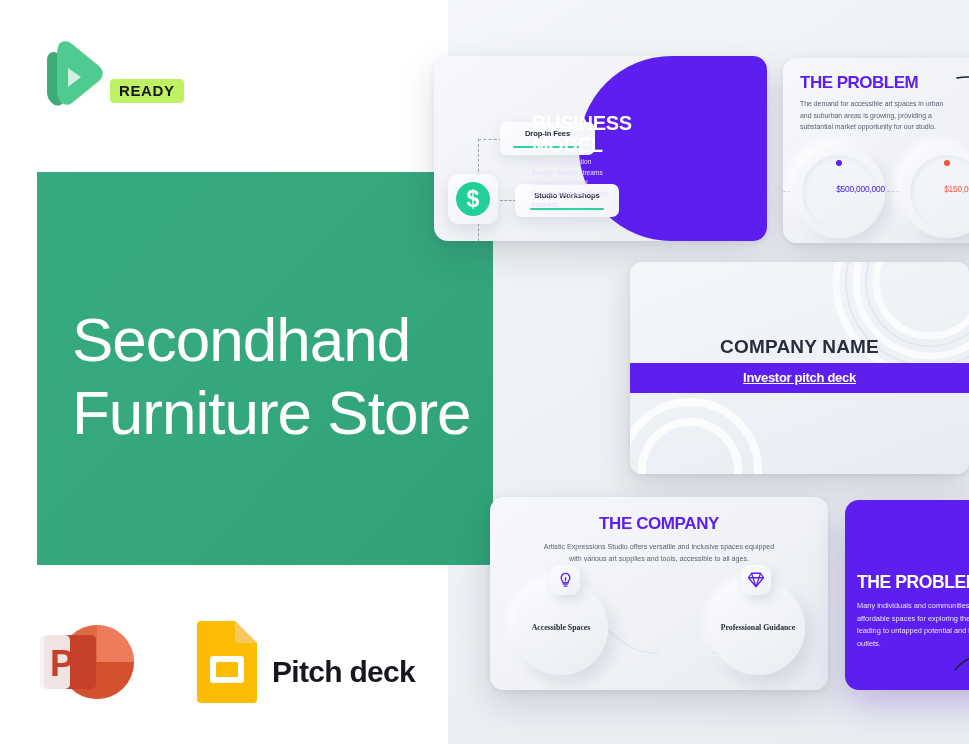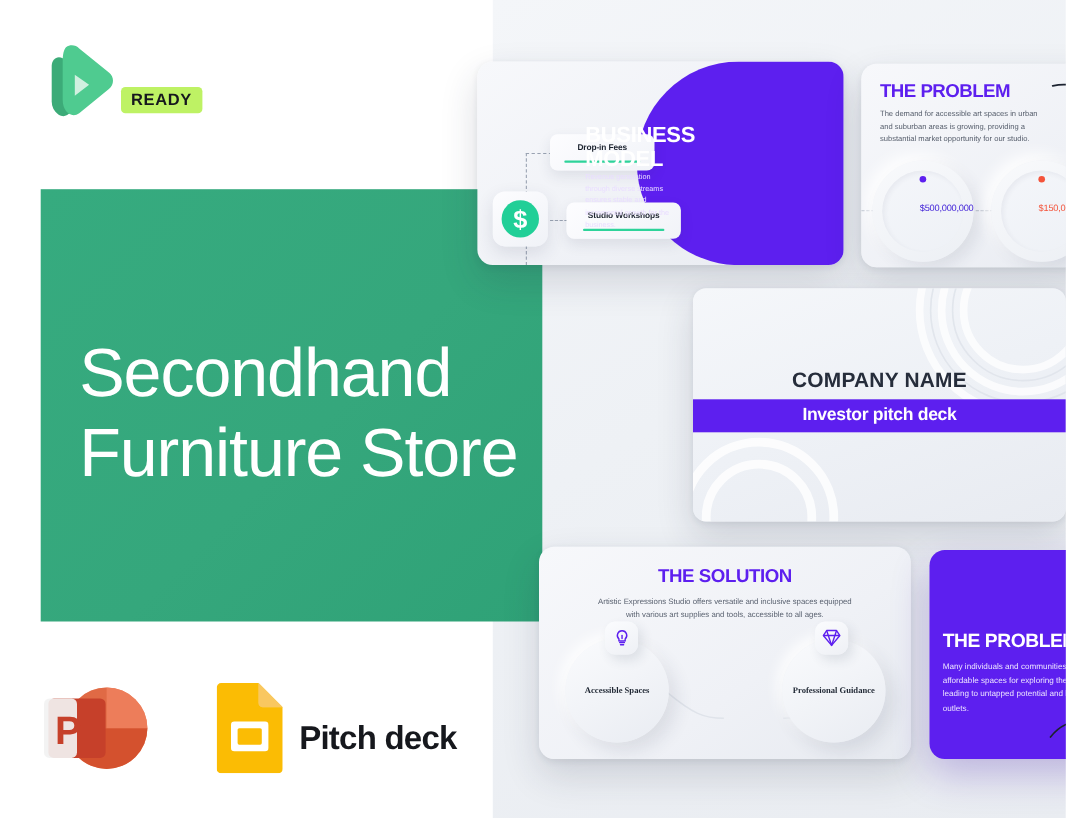--- a/index.html
+++ b/index.html
@@ -147,21 +147,21 @@
   .cn-swirl { position:absolute; inset:0; pointer-events:none; }
   .cn-title {
     position:absolute; left:0; right:0; top:74px; text-align:center;
     color:#262d3b; font-size:19px; font-weight:700; letter-spacing:.2px;
   }
   .cn-band {
     position:absolute; left:0; right:0; top:101px; height:30px; background:#5d1fef;
   }
   .cn-band span {
     display:block; text-align:center; line-height:30px;
-    color:#fff; font-size:16px; font-weight:700; letter-spacing:-.3px;
+    color:#fff; font-size:13px; font-weight:700; letter-spacing:-.3px;text-decoration:underline;
   }
 
   
   #card-solution { left:490px; top:497px; width:338px; height:193px; }
   .sol-title {
     position:absolute; left:0; right:0; top:17px; text-align:center;
     color:#5d1fef; font-size:17px; font-weight:700; letter-spacing:-.4px;
   }
   .sol-desc {
     position:absolute; left:50%; margin-left:-118px; top:44px; width:236px;
@@ -305,21 +305,21 @@
         <circle cx="60" cy="208" r="68"></circle>
       </g>
     </svg>
     <div class="cn-title">COMPANY NAME</div>
     <div class="cn-band">
       <span>Investor pitch deck</span>
     </div>
   </div>
 
   <div class="card" id="card-solution">
-    <div class="sol-title">THE SOLUTION</div>
+    <div class="sol-title">THE COMPANY</div>
     <div class="sol-desc">Artistic Expressions Studio offers versatile and inclusive spaces equipped with various art supplies and tools, accessible to all ages.</div>
 
     <svg class="sol-link" viewBox="0 0 338 193" style="left:0;top:0;width:338px;height:193px;">
       <path d="M116 132 C140 152 150 156 168 156"></path>
       <path d="M222 156 C240 156 252 150 272 132"></path>
     </svg>
 
     <div class="sol-node" style="left:24px; top:84px; width:94px; height:94px;">
       <div class="sol-bubble" style="left:0;top:0;width:94px;height:94px;">
         <div class="lbl">Accessible Spaces</div>

